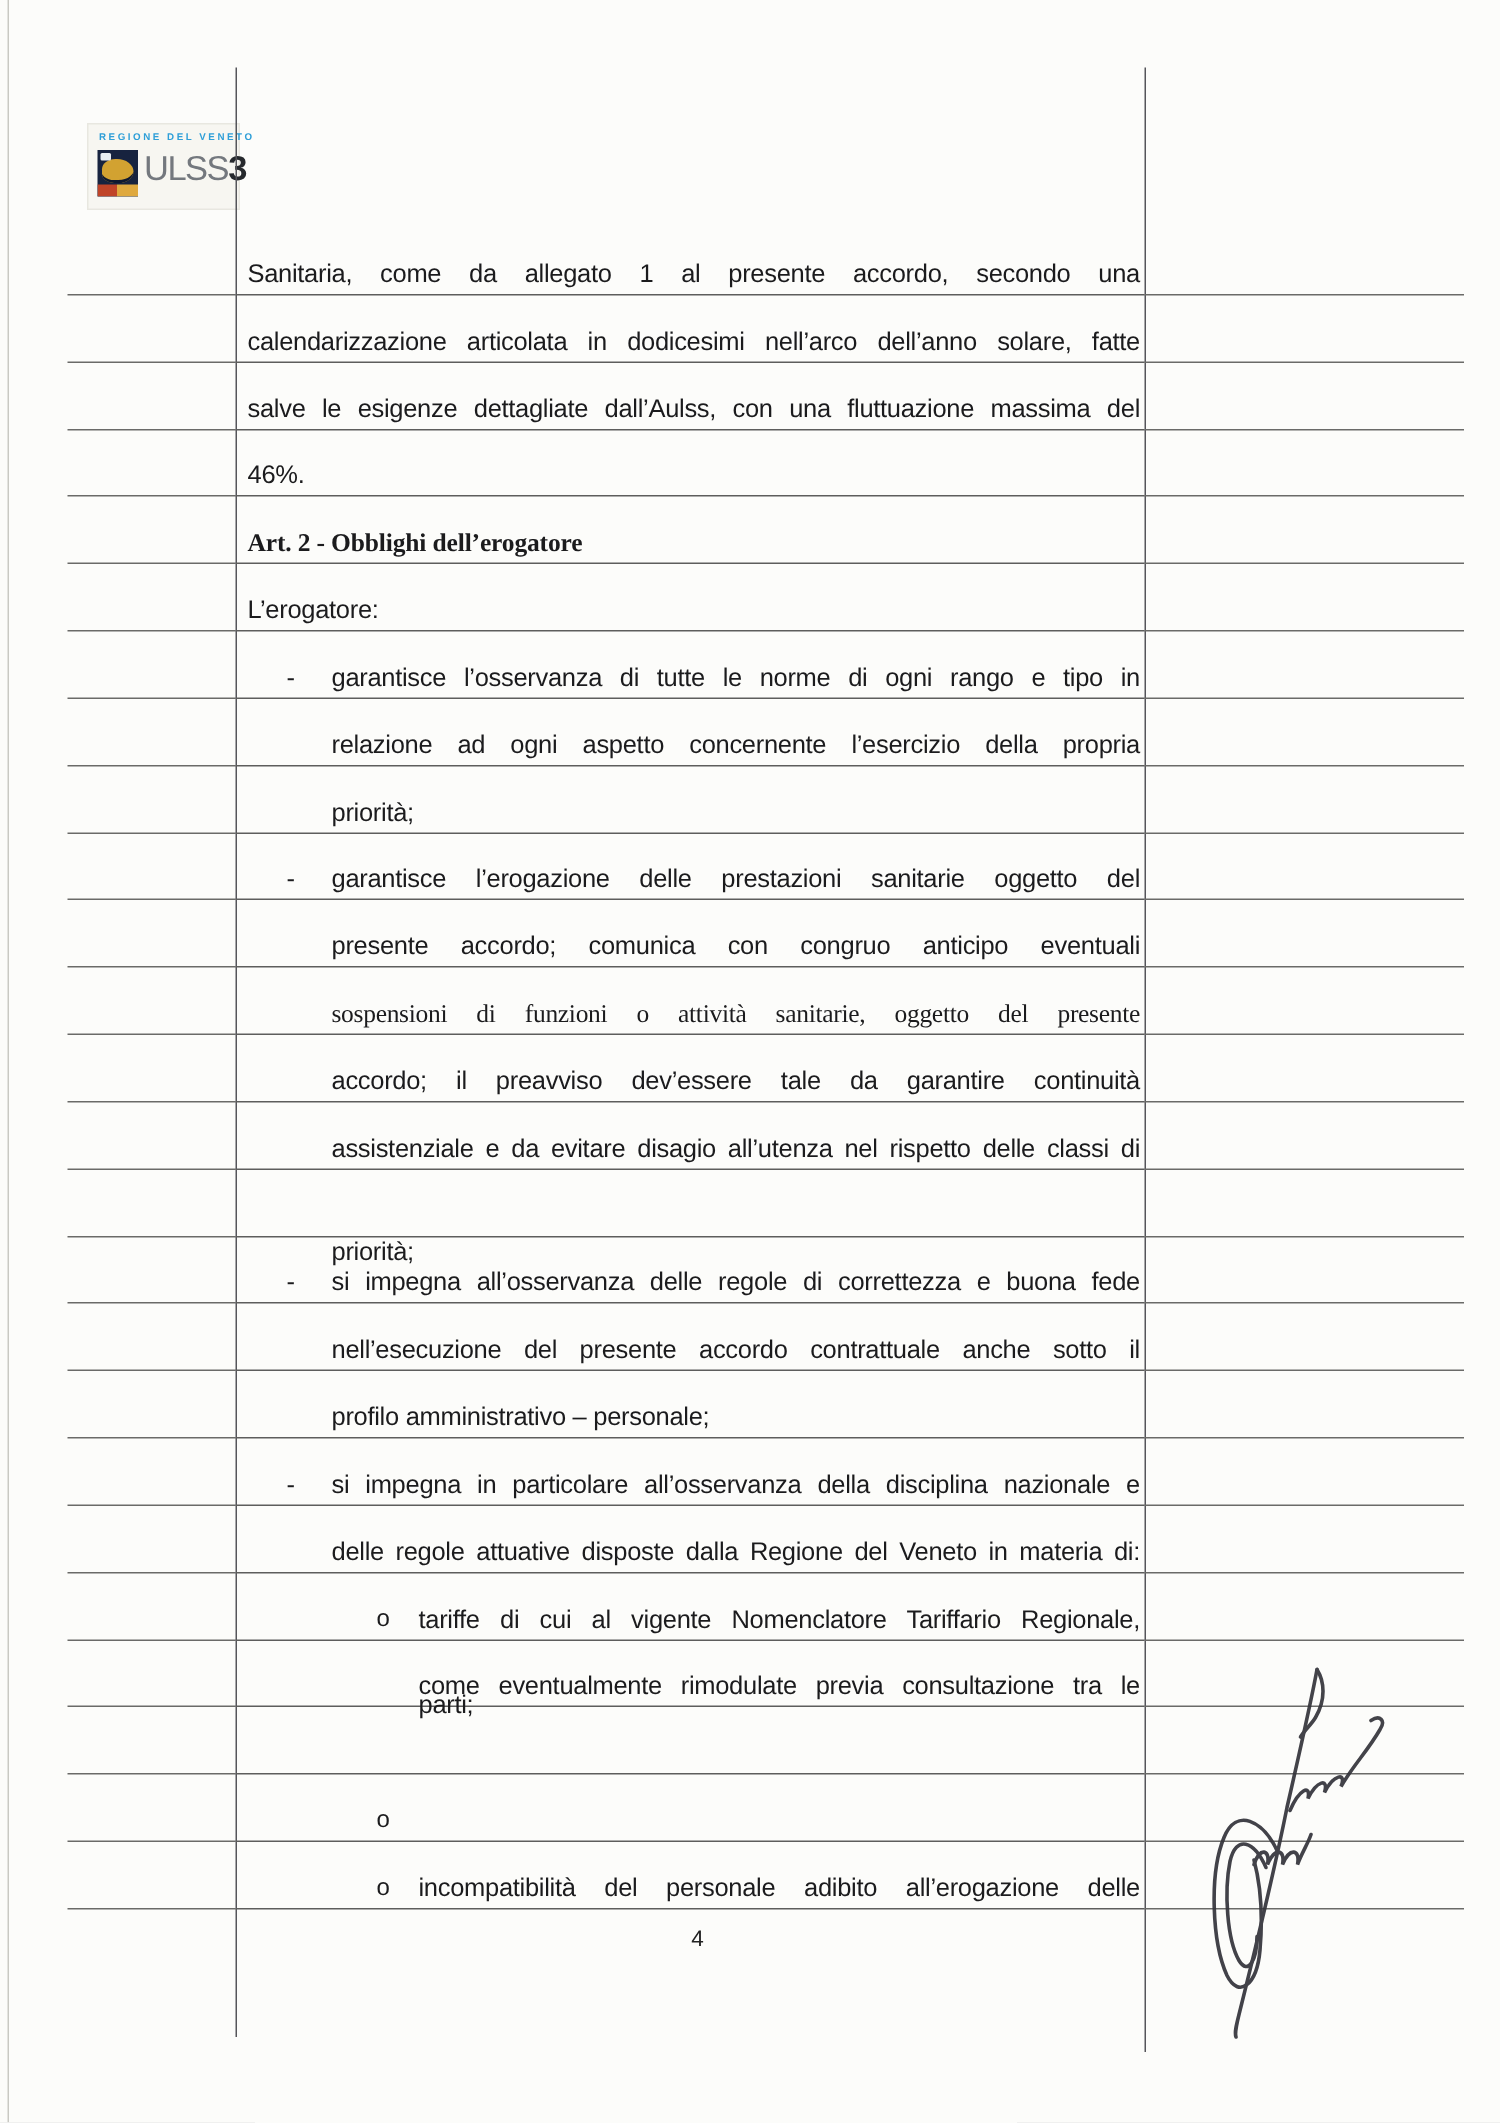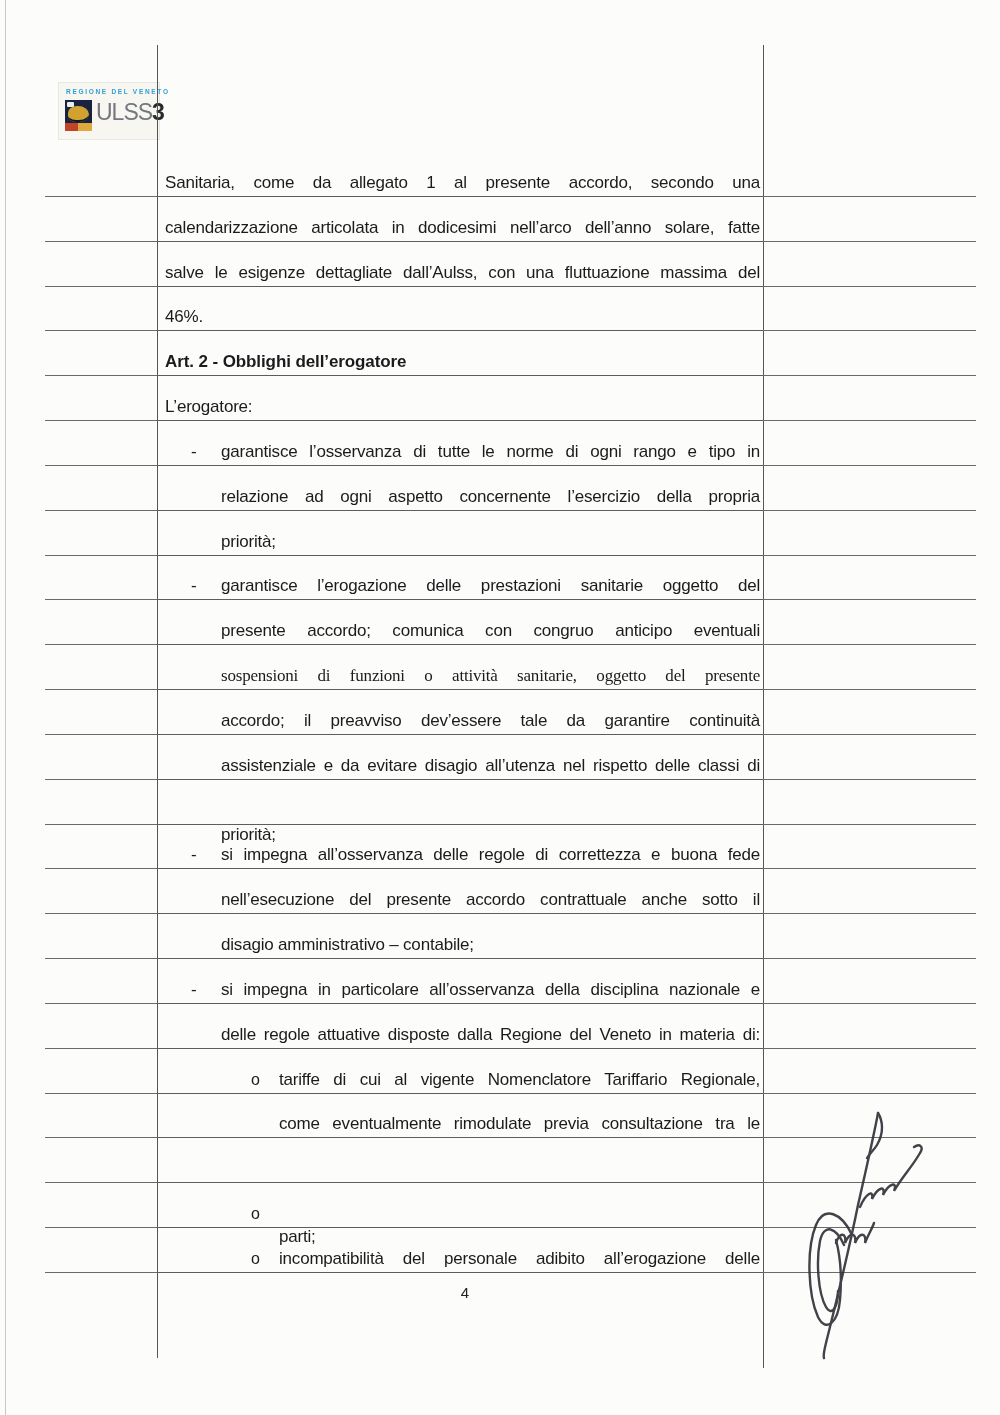--- a/index.html
+++ b/index.html
@@ -85,21 +85,21 @@
       </div>
       <div class="rule left" style="left: 45px; top: 330px; width: 112px;"></div>
       <div class="rule mid" style="left: 157px; top: 330px; width: 606px;"></div>
       <div class="rule right" style="left: 763px; top: 330px; width: 213px;"></div>
       <div class="row" style="top: 304px;">
         <div class="txt ind-body">46%.</div>
       </div>
       <div class="rule left" style="left: 45px; top: 375px; width: 112px;"></div>
       <div class="rule mid" style="left: 157px; top: 375px; width: 606px;"></div>
       <div class="rule right" style="left: 763px; top: 375px; width: 213px;"></div>
-      <div class="row" style="top: 349px;">
+      <div class="row" style="top: 349px; font-family: Liberation Serif, serif;">
         <div class="txt ind-body bold">Art. 2 - Obblighi dell’erogatore</div>
       </div>
       <div class="rule left" style="left: 45px; top: 420px; width: 112px;"></div>
       <div class="rule mid" style="left: 157px; top: 420px; width: 606px;"></div>
       <div class="rule right" style="left: 763px; top: 420px; width: 213px;"></div>
       <div class="row" style="top: 394px;">
         <div class="txt ind-body">L’erogatore:</div>
       </div>
       <div class="rule left" style="left: 45px; top: 465px; width: 112px;"></div>
       <div class="rule mid" style="left: 157px; top: 465px; width: 606px;"></div>
@@ -167,21 +167,21 @@
       <div class="rule left" style="left: 45px; top: 913px; width: 112px;"></div>
       <div class="rule mid" style="left: 157px; top: 913px; width: 606px;"></div>
       <div class="rule right" style="left: 763px; top: 913px; width: 213px;"></div>
       <div class="row" style="top: 887px;">
         <div class="txt ind-cont1 fill">nell’esecuzione del presente accordo contrattuale anche sotto il</div>
       </div>
       <div class="rule left" style="left: 45px; top: 958px; width: 112px;"></div>
       <div class="rule mid" style="left: 157px; top: 958px; width: 606px;"></div>
       <div class="rule right" style="left: 763px; top: 958px; width: 213px;"></div>
       <div class="row" style="top: 932px;">
-        <div class="txt ind-cont1">disagio amministrativo – contabile;</div>
+        <div class="txt ind-cont1">profilo amministrativo – personale;</div>
       </div>
       <div class="rule left" style="left: 45px; top: 1003px; width: 112px;"></div>
       <div class="rule mid" style="left: 157px; top: 1003px; width: 606px;"></div>
       <div class="rule right" style="left: 763px; top: 1003px; width: 213px;"></div>
       <div class="row" style="top: 977px;">
         <span class="bullet dash">-</span>
         <div class="txt ind-cont1 fill">si impegna in particolare all’osservanza della disciplina nazionale e</div>
       </div>
       <div class="rule left" style="left: 45px; top: 1048px; width: 112px;"></div>
       <div class="rule mid" style="left: 157px; top: 1048px; width: 606px;"></div>
@@ -198,21 +198,21 @@
       </div>
       <div class="rule left" style="left: 45px; top: 1137px; width: 112px;"></div>
       <div class="rule mid" style="left: 157px; top: 1137px; width: 606px;"></div>
       <div class="rule right" style="left: 763px; top: 1137px; width: 213px;"></div>
       <div class="row" style="top: 1111px;">
         <div class="txt ind-cont2 fill">come eventualmente rimodulate previa consultazione tra le</div>
       </div>
       <div class="rule left" style="left: 45px; top: 1182px; width: 112px;"></div>
       <div class="rule mid" style="left: 157px; top: 1182px; width: 606px;"></div>
       <div class="rule right" style="left: 763px; top: 1182px; width: 213px;"></div>
-      <div class="row" style="top: 1224px;">
+      <div class="row" style="top: 1124px;">
         <div class="txt ind-cont2">parti;</div>
       </div>
       <div class="rule left" style="left: 45px; top: 1227px; width: 112px;"></div>
       <div class="rule mid" style="left: 157px; top: 1227px; width: 606px;"></div>
       <div class="rule right" style="left: 763px; top: 1227px; width: 213px;"></div>
       <div class="row" style="top: 1201px;">
         <span class="bullet circ">o</span>
       </div>
       <div class="rule left" style="left: 45px; top: 1272px; width: 112px;"></div>
       <div class="rule mid" style="left: 157px; top: 1272px; width: 606px;"></div>

